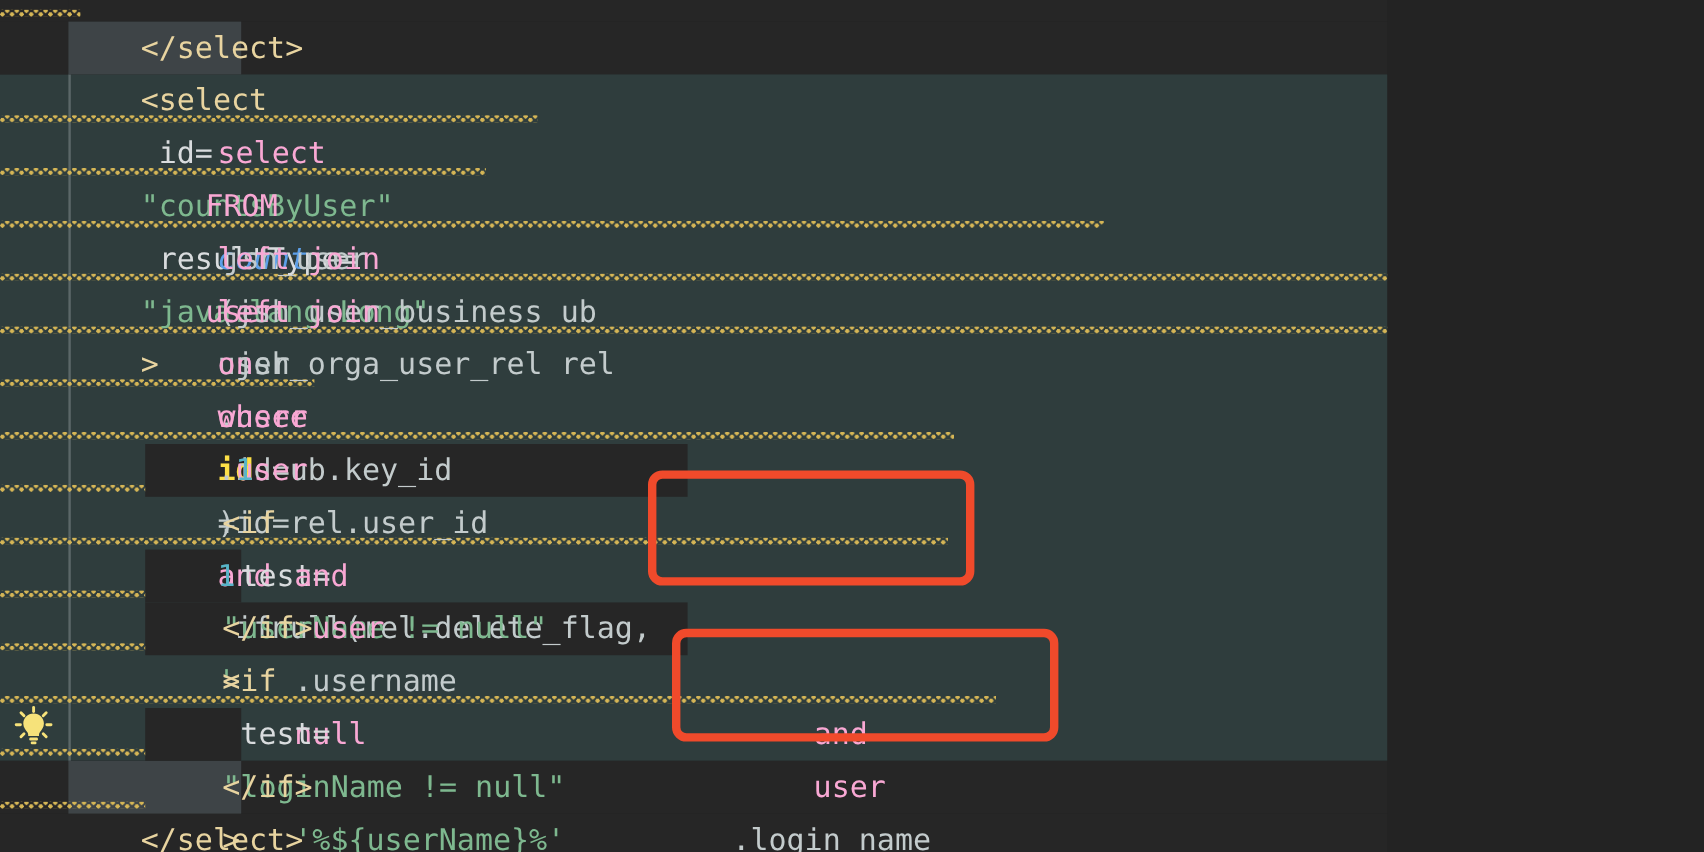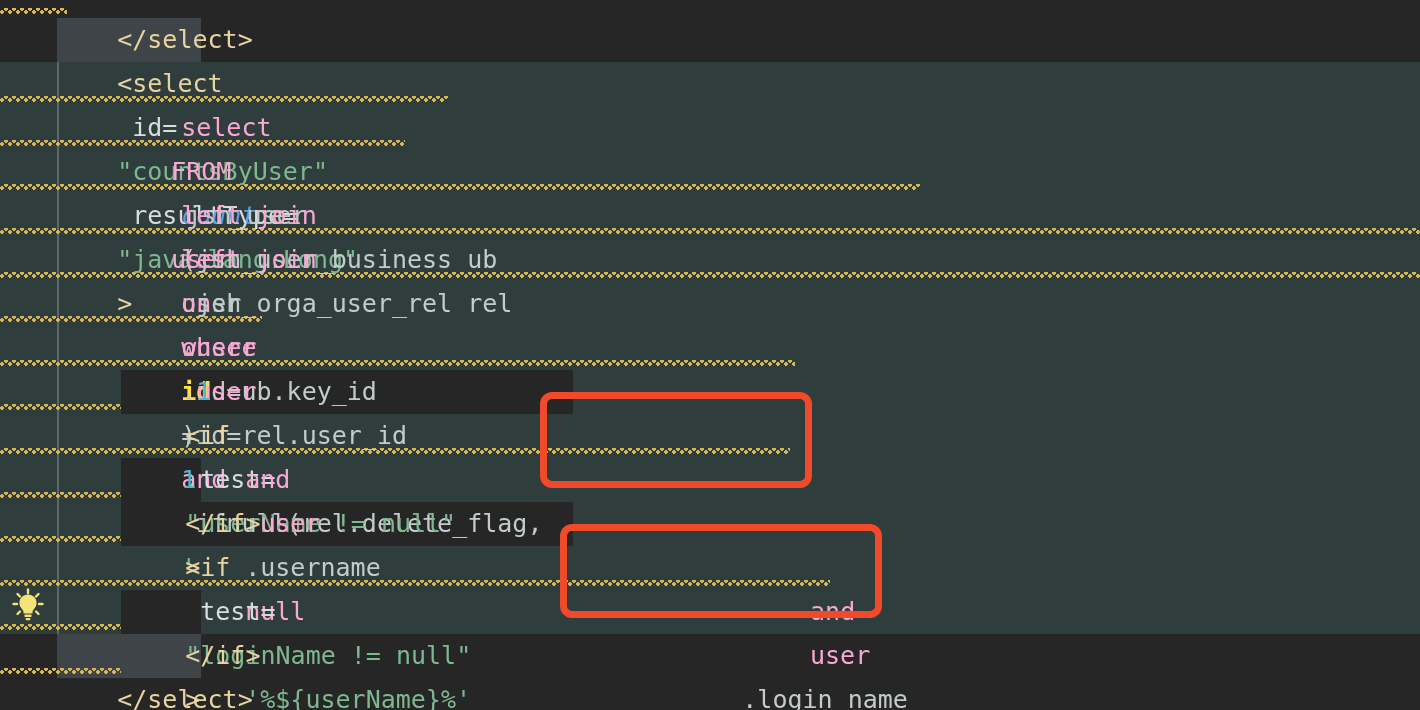--- a/index.html
+++ b/index.html
@@ -1,21 +1,21 @@
 <!DOCTYPE html>
 <html><head>
 <meta charset="utf-8">
 <style>
   html,body{margin:0;padding:0;background:#232323;}
   body{
     width:1420px;height:710px;overflow:hidden;position:relative;
     font-family:"DejaVu Sans Mono","Liberation Mono",monospace;
   }
   #editor{
-    position:absolute;inset:0;width:1420px;height:710px;
+    position:absolute;inset:0;width:1156px;height:710px;
     background:#232323;overflow:hidden;
   }
   
   .line{
     position:absolute;left:0;right:0;height:44px;
     white-space:pre;
     font-size:25px;line-height:44px;
     letter-spacing:0px;
   }
   .line .txt{position:relative;display:inline-block;white-space:pre;}

